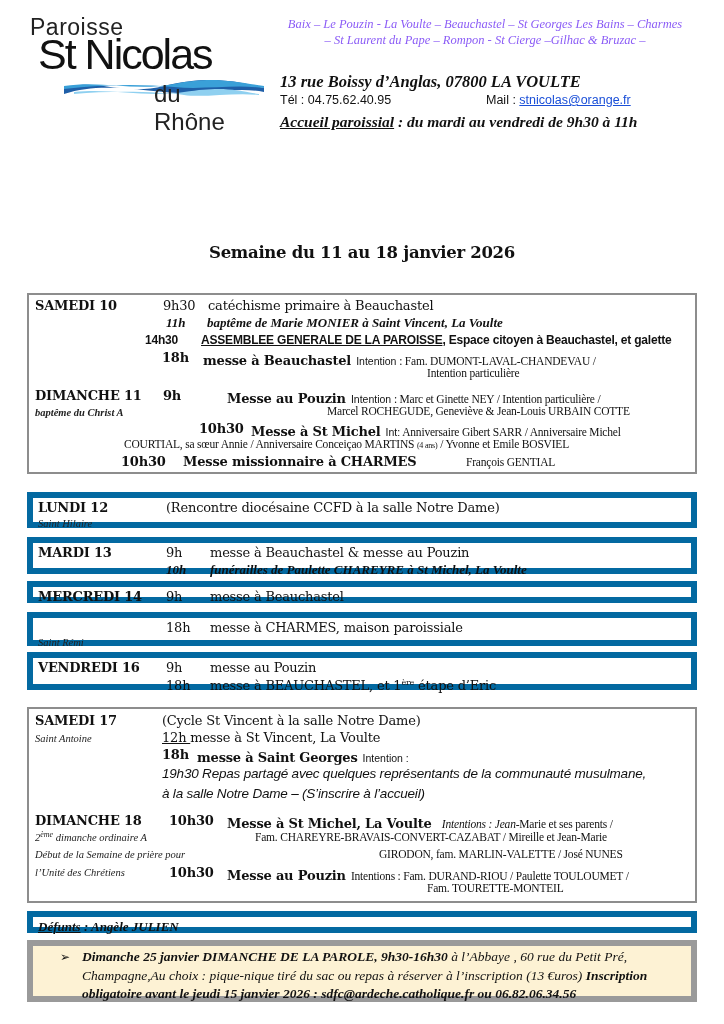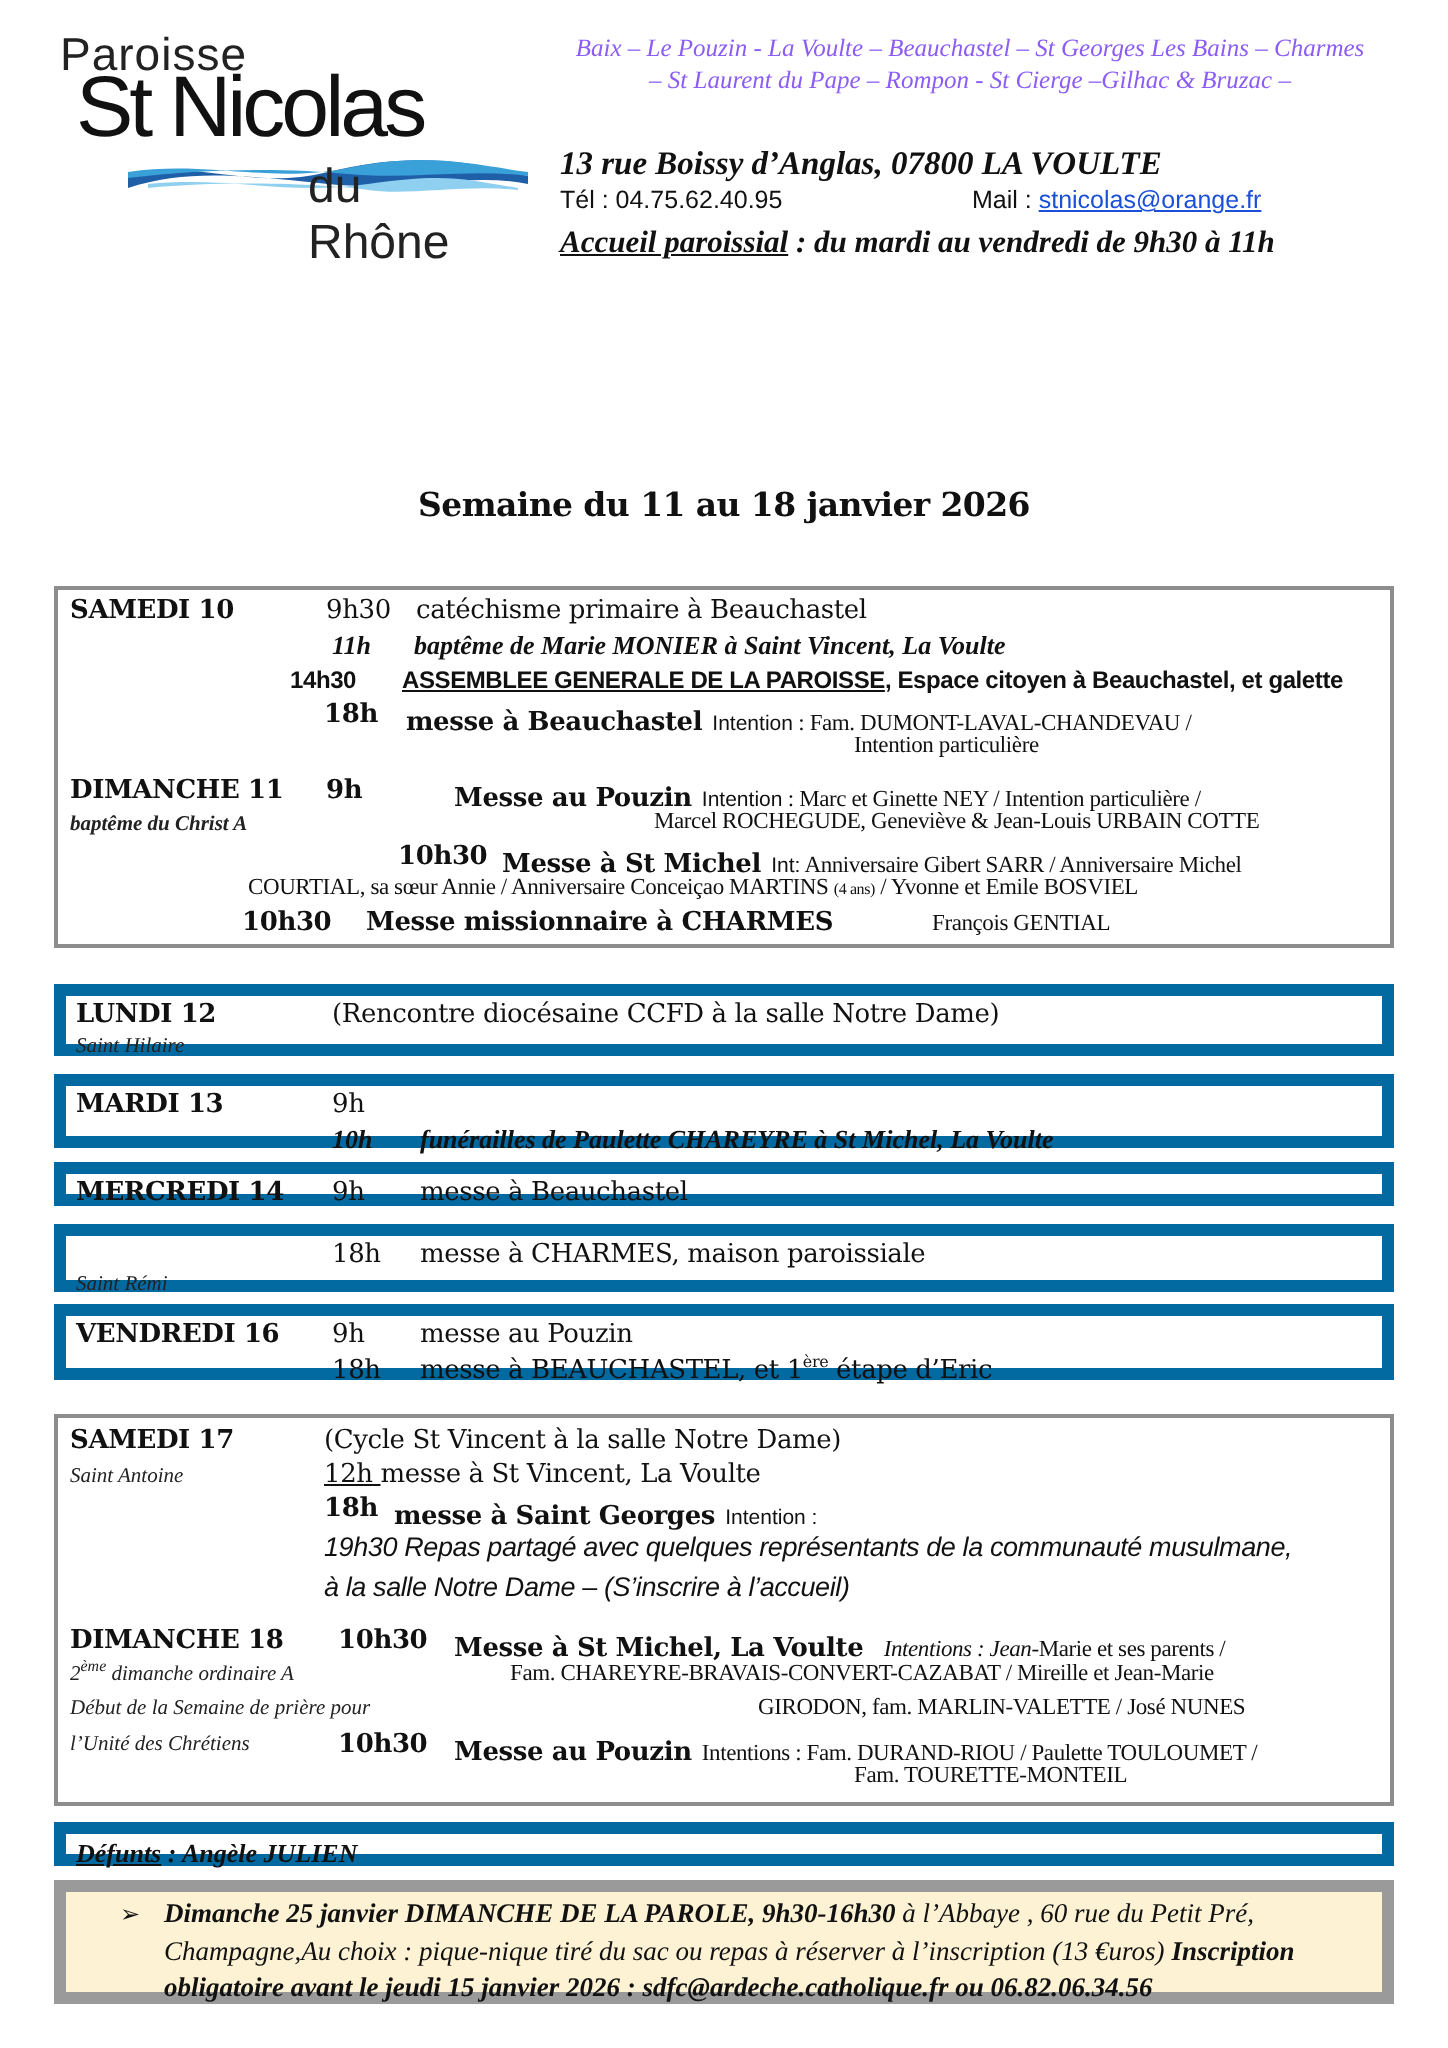--- a/index.html
+++ b/index.html
@@ -109,20 +109,21 @@
 
 <div class="box" style="top:492px; height:36px;">
   <span class="t day" style="left:5px; top:2px;">LUNDI 12</span>
   <span class="t saint" style="left:5px; top:20px;">Saint Hilaire</span>
   <span class="t txt" style="left:133px; top:2px;">(Rencontre diocésaine CCFD à la salle Notre Dame)</span>
 </div>
 
 <div class="box" style="top:537px; height:37px;">
   <span class="t day" style="left:5px; top:2px;">MARDI 13</span>
   <span class="t txt" style="left:133px; top:2px;">9h</span>
+  <span class="t txt" style="left:177px; top:2px;">messe à Beauchastel &amp; messe au Pouzin</span>
   <span class="t ib" style="left:133px; top:19px;">10h</span>
   <span class="t ib" style="left:177px; top:19px;">funérailles de Paulette CHAREYRE à St Michel, La Voulte</span>
 </div>
 
 <div class="box" style="top:581px; height:22px;">
   <span class="t day" style="left:5px; top:2px;">MERCREDI 14</span>
   <span class="t txt" style="left:133px; top:2px;">9h</span>
   <span class="t txt" style="left:177px; top:2px;">messe à Beauchastel</span>
 </div>
 

